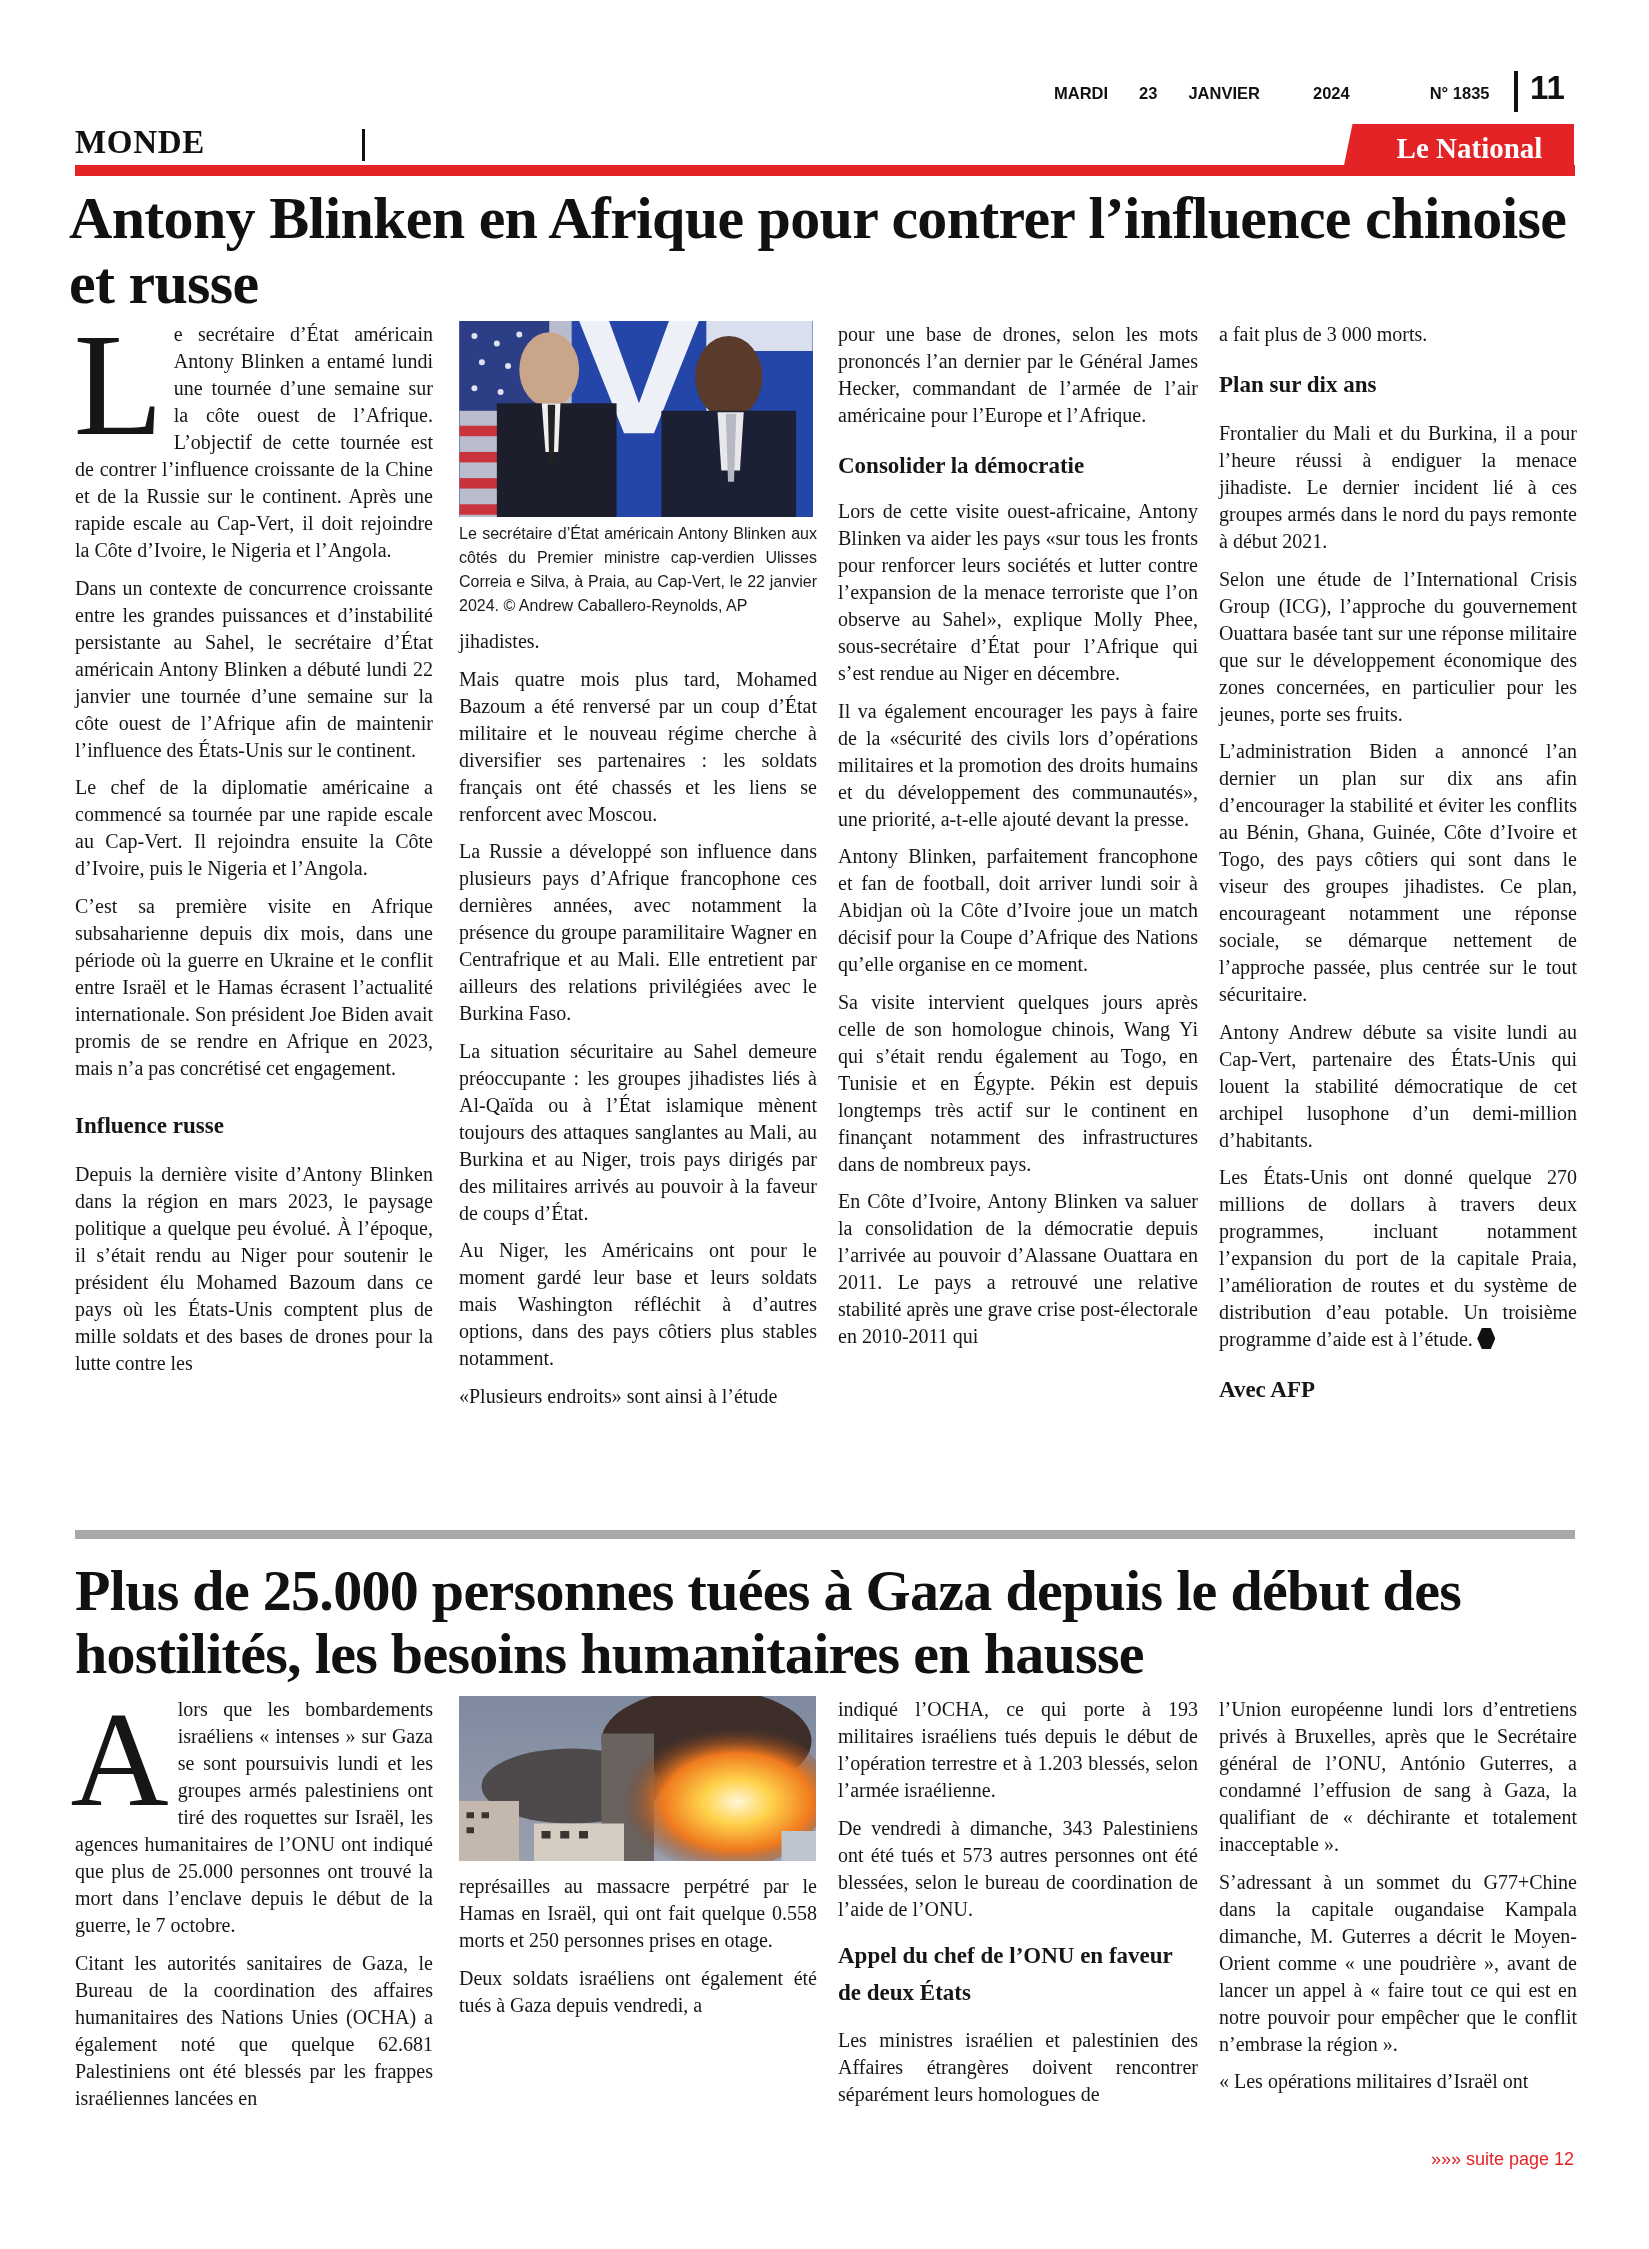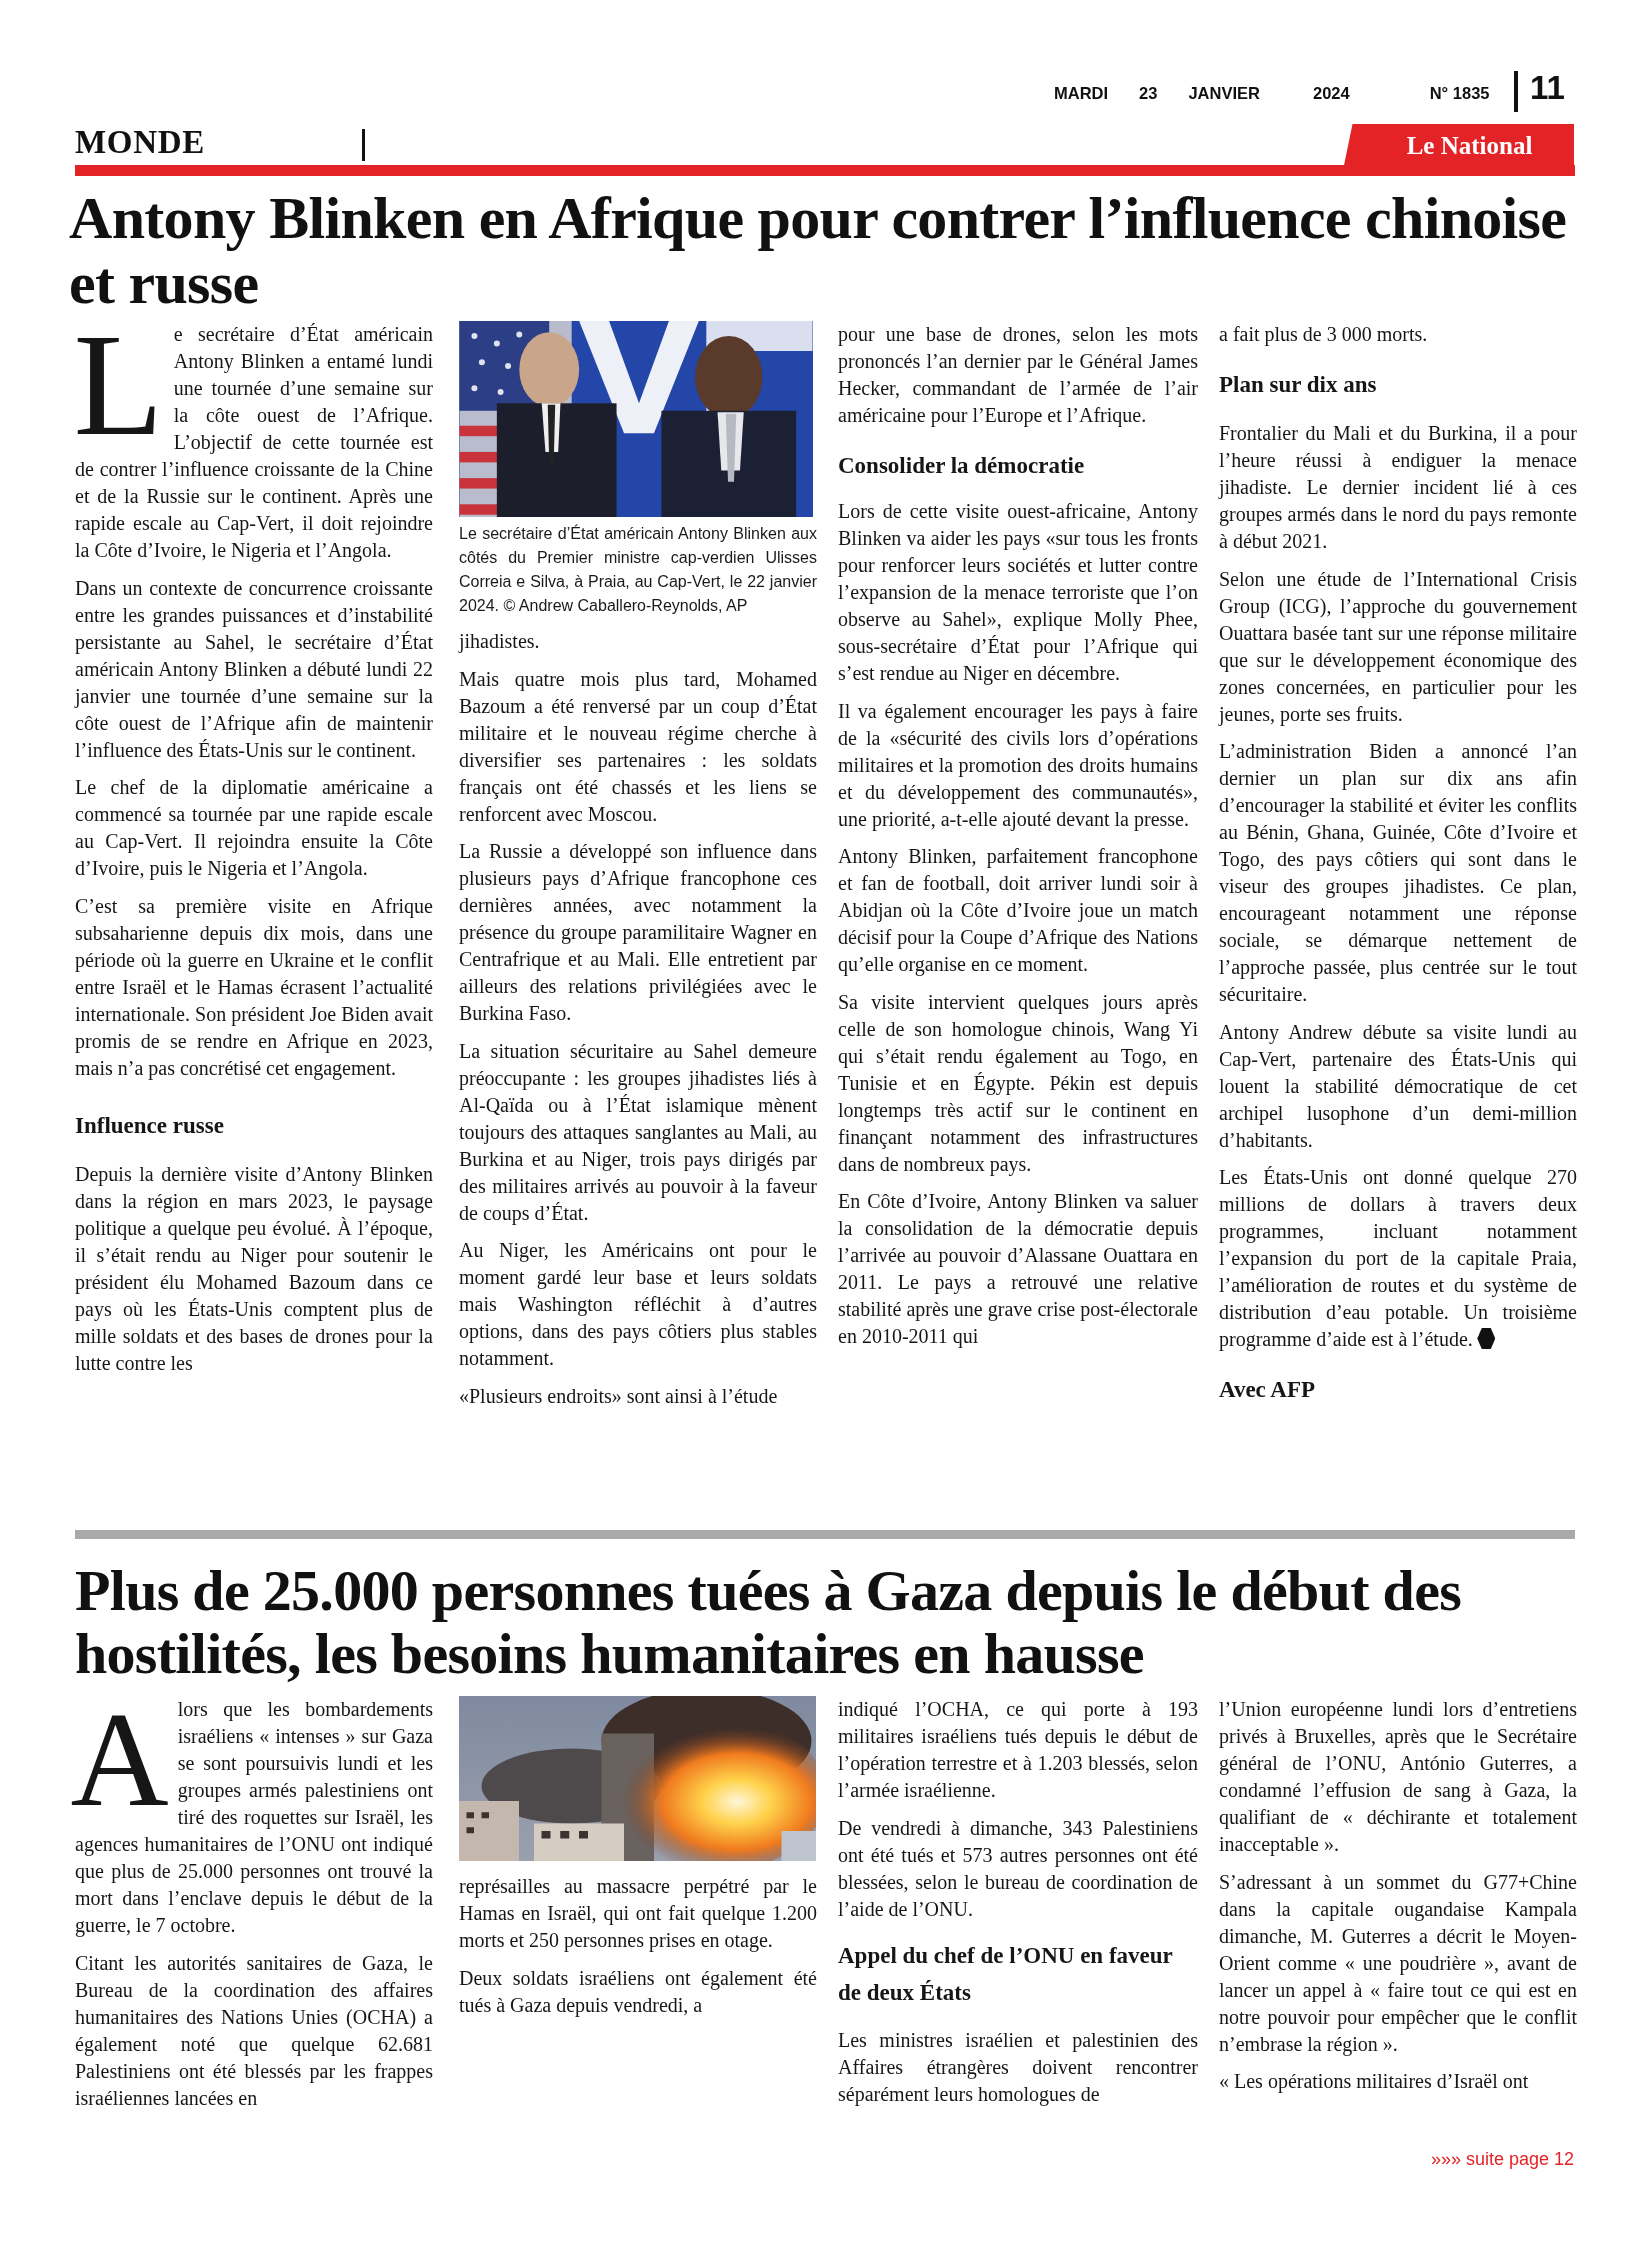--- a/index.html
+++ b/index.html
@@ -12,21 +12,21 @@
   .d-day { margin-right: 15px; }
   .d-num { margin-right: 15px; }
   .d-month { margin-right: 37px; }
   .d-year { margin-right: 64px; }
   .pagebar { top: 71px; left: 1514px; width: 3.7px; height: 41px; background: #111; }
   .pagenum { top: 69px; left: 1530px; font-family: "Liberation Sans", sans-serif; font-weight: bold; font-size: 33px; }
   .section { top: 124px; left: 75px; font-family: "Liberation Serif", serif; font-weight: bold; font-size: 33px; letter-spacing: 0.7px; }
   .section-bar { top: 129px; left: 362px; width: 3px; height: 31.5px; background: #111; }
   .redrule { top: 165px; left: 75px; width: 1500px; height: 10.5px; background: #e42327; }
   .brandbox { top: 124px; left: 1342px; width: 232px; height: 51px; background: #e42327; clip-path: polygon(10.5px 0, 100% 0, 100% 100%, 0 100%); }
-  .brand { top: 132px; left: 1372px; width: 195px; text-align: center; color: #fff; font-family: "Liberation Serif", serif; font-weight: bold; font-size: 25px; }
+  .brand { top: 132px; left: 1372px; width: 195px; text-align: center; color: #fff; font-family: "Liberation Serif", serif; font-weight: bold; font-size: 29px; }
 
   .headline { font-family: "Liberation Serif", serif; font-weight: bold; color: #111; line-height: 1.08; letter-spacing: -0.7px; }
   .h1 { top: 186px; left: 69px; width: 1515px; font-size: 60px; }
   .h2 { top: 1560px; left: 75px; width: 1515px; font-size: 58px; }
 
   .col { font-family: "Liberation Serif", serif; font-size: 20px; line-height: 27px; text-align: justify; color: #161616; }
   .col p { margin: 0 0 10.5px 0; }
   .col h3 { margin: 16.5px 0 16.5px 0; font-size: 23px; font-weight: bold; line-height: 27px; text-align: left; }
   .dropcap { float: left; font-size: 147px; line-height: 112px; margin: 7.5px 10.5px -3px -1.5px; font-family: "Liberation Serif", serif; }
   .dropcapA { float: left; font-size: 136px; line-height: 105px; margin: 10.5px 9px -1.5px -4.5px; font-family: "Liberation Serif", serif; }
@@ -183,21 +183,21 @@
           <rect x="135" y="180" width="12" height="10"></rect>
           <rect x="160" y="180" width="12" height="10"></rect>
         <rect x="10" y="155" width="10" height="8"></rect>
           <rect x="30" y="155" width="10" height="8"></rect>
           <rect x="10" y="175" width="10" height="8"></rect>
       </g>
       <ellipse cx="320" cy="130" rx="170" ry="110" fill="url(#fire)"></ellipse>
       <rect x="430" y="180" width="46" height="40" fill="#bfc5cf"></rect>
     </svg>
   </div>
-  <p style="margin-top:12px">représailles au massacre perpétré par le Hamas en Israël, qui ont fait quelque 1.200 morts et 250 personnes prises en otage.</p>
+  <p style="margin-top:12px">représailles au massacre perpétré par le Hamas en Israël, qui ont fait quelque 0.558 morts et 250 personnes prises en otage.</p>
   <p>Deux soldats israéliens ont également été tués à Gaza depuis vendredi, a</p>
 </div>
 
 <div class="abs col b3">
   <p>indiqué l’OCHA, ce qui porte à 193 militaires israéliens tués depuis le début de l’opération terrestre et à 1.203 blessés, selon l’armée israélienne.</p>
   <p>De vendredi à dimanche, 343 Palestiniens ont été tués et 573 autres personnes ont été blessées, selon le bureau de coordination de l’aide de l’ONU.</p>
   <h3 style="margin-top:14px;margin-bottom:16.5px;line-height:37px">Appel du chef de l’ONU en faveur de deux États</h3>
   <p>Les ministres israélien et palestinien des Affaires étrangères doivent rencontrer séparément leurs homologues de</p>
 </div>
 

